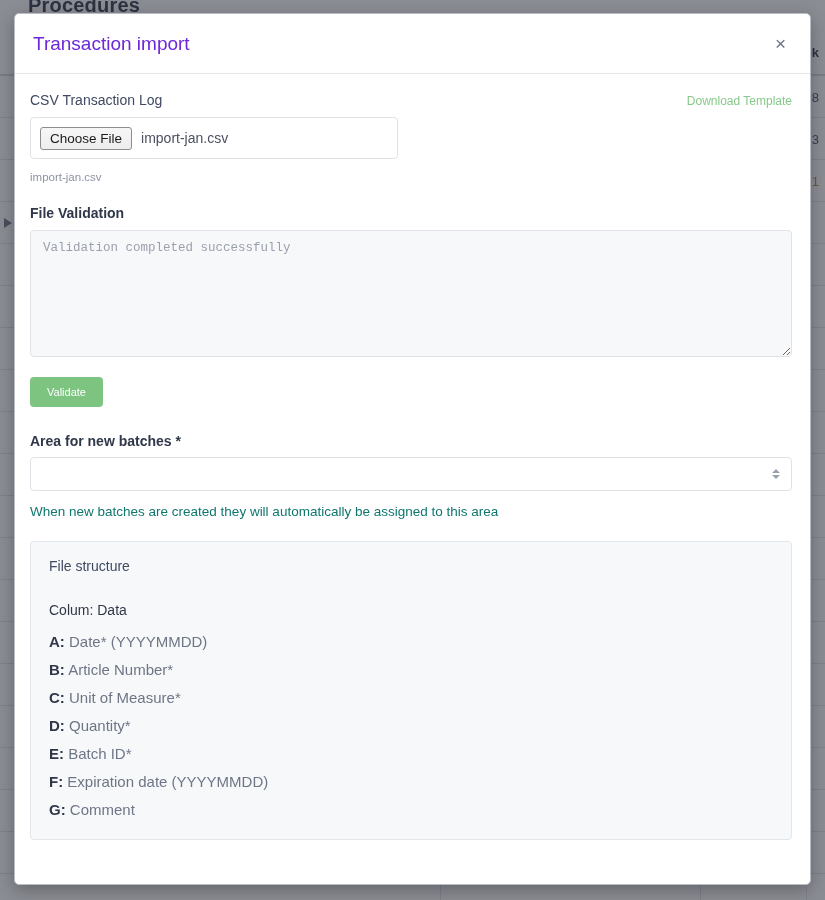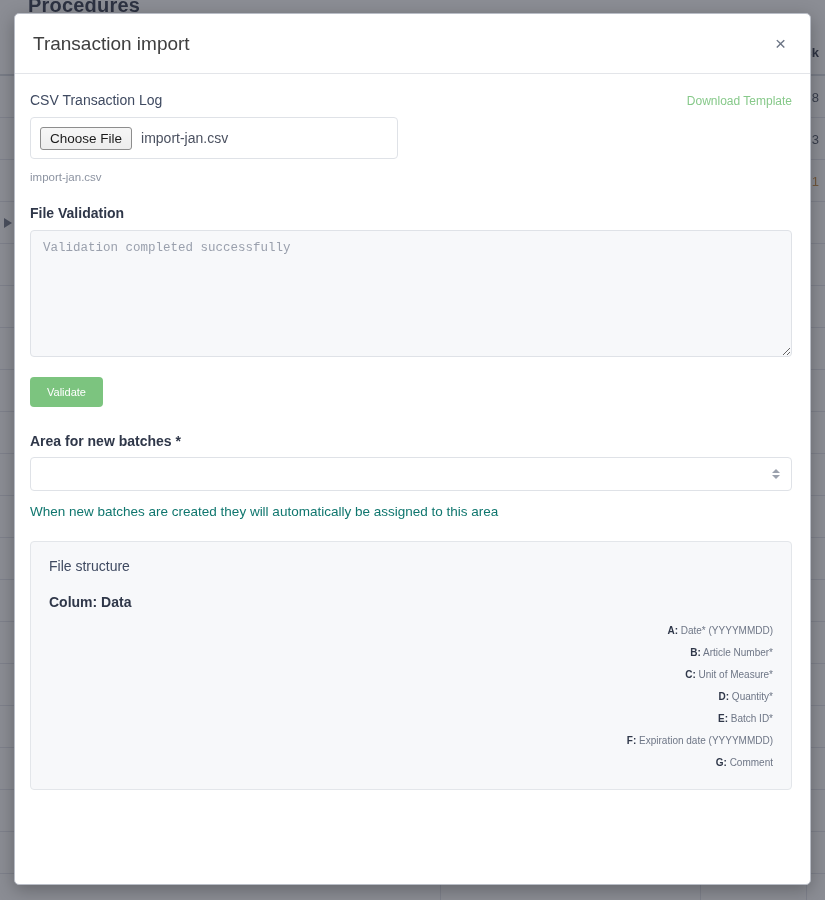--- a/index.html
+++ b/index.html
@@ -92,21 +92,21 @@
   .modal-header {
     height: 60px;
     flex: 0 0 60px;
     border-bottom: 1px solid #e3e5e9;
     display: flex;
     align-items: center;
     padding: 0 18px 0 18px;
   }
   .modal-title {
     font-size: 19px;
-    color: #404040;
+    color: #6d28d9;
     font-weight: 400;
     flex: 1;
   }
   .close-btn {
     font-size: 19px;
     line-height: 1;
     color: #6c7585;
     background: none;
     border: none;
     cursor: pointer;
@@ -243,33 +243,32 @@
 
   .structure-box {
     border: 1px solid #e3e6ea;
     border-radius: 4px;
     background: #f7f8fa;
     padding: 16px 18px 16px 18px;
   }
   .structure-title {
     font-size: 14px;
     color: #3f4a61;
-    margin-bottom: 20px;
+    margin-bottom: 28px;
   }
   .structure-subtitle {
     font-size: 14px;
     color: #2f3749;
-    font-weight: 700;
+    font-weight: 400;
     margin-bottom: 15px;
   }
   .structure-line {
-    font-size: 10px;
+    font-size: 15px;
     color: #6e7686;
     margin-bottom: 11px;
-    text-align: right;
   }
   .structure-line:last-child { margin-bottom: 5px; }
   .structure-line b { color: #2f3749; font-weight: 700; }
 
   .modal-footer {
     flex: 0 0 62px;
     border-top: 1px solid #e3e5e9;
     display: flex;
     align-items: center;
     justify-content: flex-end;

